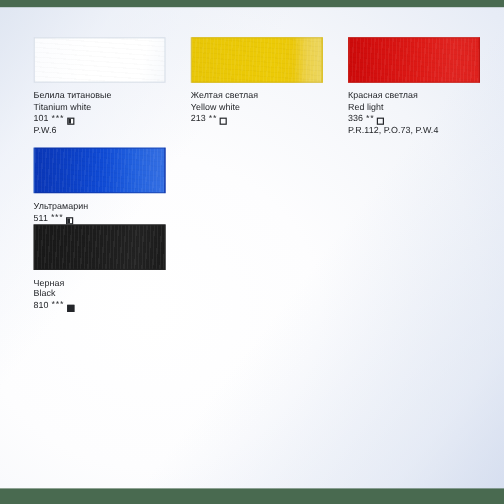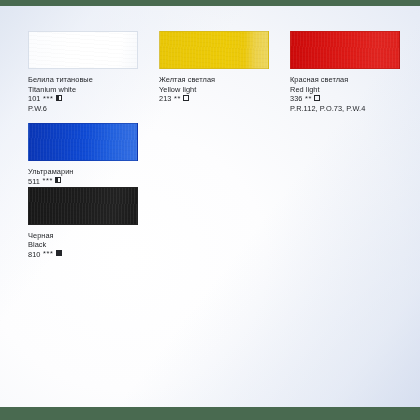--- a/index.html
+++ b/index.html
@@ -108,21 +108,21 @@
     color: #24262a;
     font-size: 7.4px;
     line-height: 9.6px;
     letter-spacing: 0.05px;
   }
   .info .ru { white-space: nowrap; }
   .info .en { white-space: nowrap; }
   .info .code-line {
     white-space: nowrap;
     display: flex;
-    align-items: flex-start;
+    align-items: flex-end;
     gap: 2.5px;
   }
   .info .pigments { white-space: nowrap; }
 
   .stars {
     letter-spacing: 0.6px;
     font-size: 7.4px;
     position: relative;
     top: -0.5px;
   }
@@ -166,21 +166,21 @@
           <div class="pigments">P.W.6</div>
         </div>
       </div>
 
       <div class="cell">
         <div class="swatch sw-yellow">
           <div class="tex"></div>
         </div>
         <div class="info">
           <div class="ru">Желтая светлая</div>
-          <div class="en">Yellow light</div>
+          <div class="en">Yellow white</div>
           <div class="code-line">
             <span>213</span>
             <span class="stars">**</span>
             <span class="opacity-mark empty"></span>
           </div>
         </div>
       </div>
 
       <div class="cell">
         <div class="swatch sw-red">

